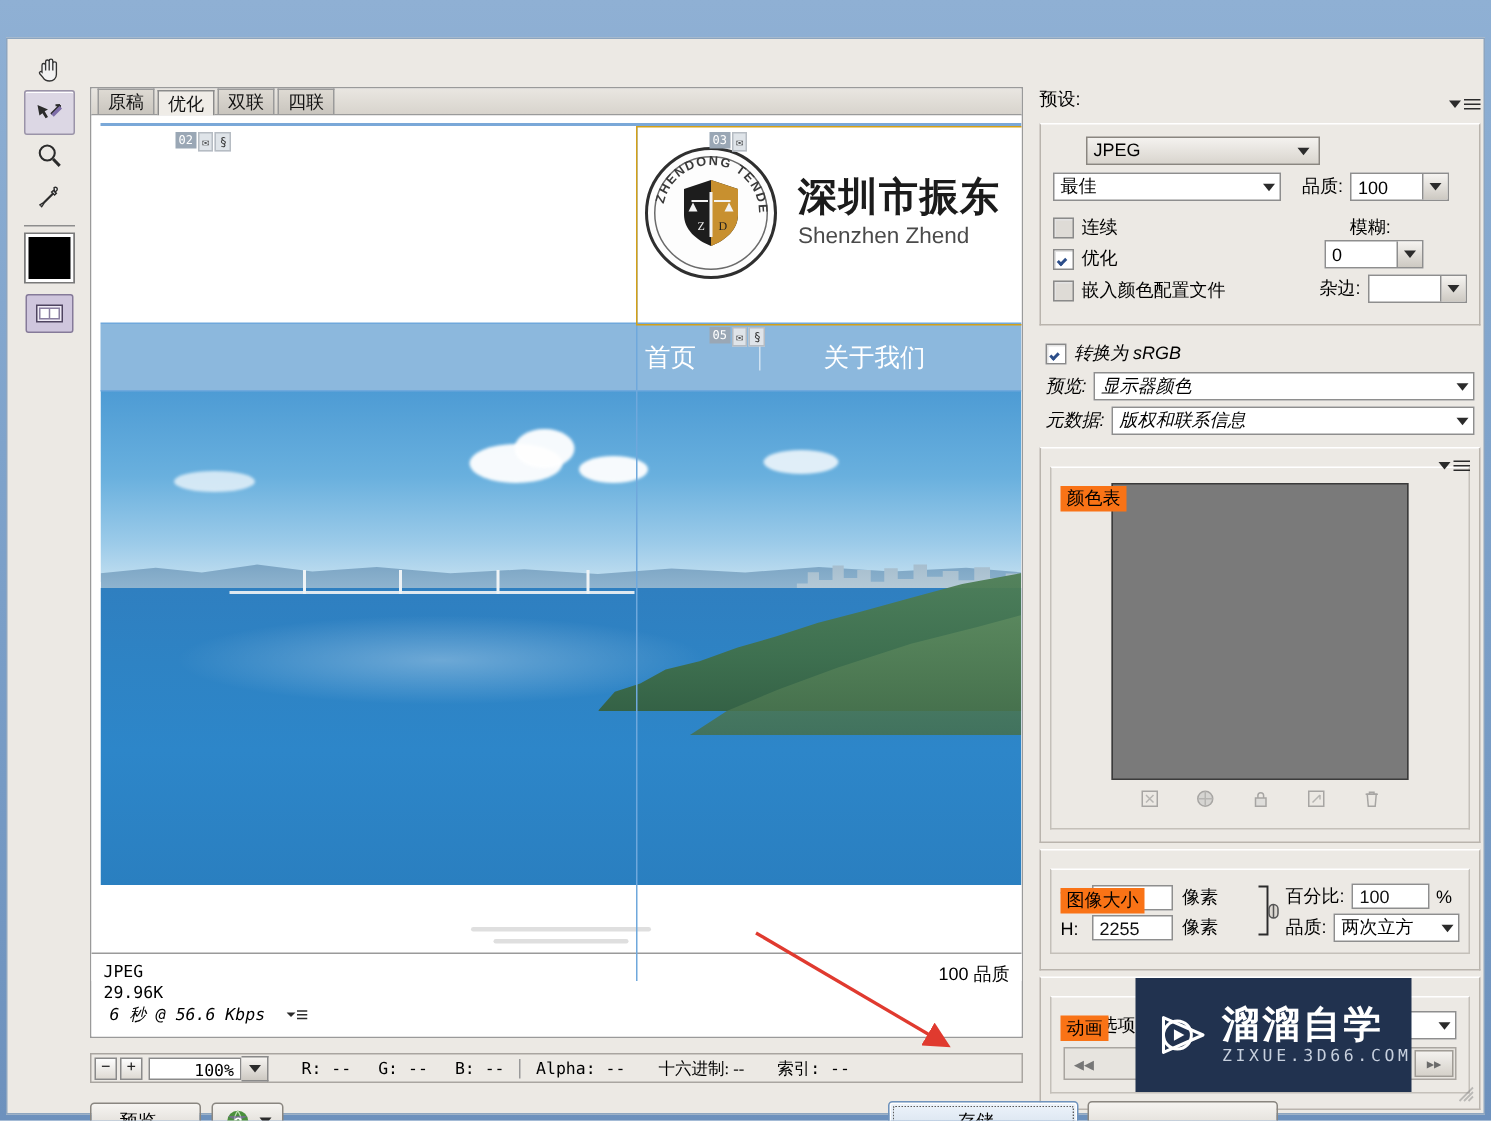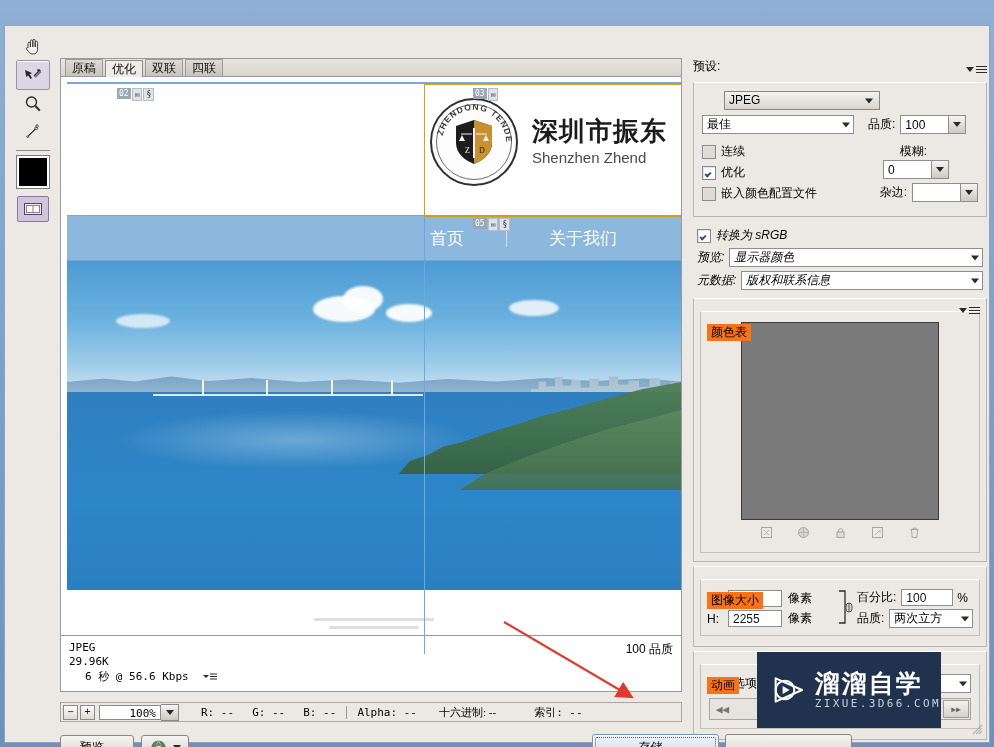--- a/index.html
+++ b/index.html
@@ -215,21 +215,21 @@
   }
 
   
   .info{
     position:absolute;left:0;bottom:0;width:620px;height:56px;
     border-top:1px solid #9a9a9a;background:#fff;box-sizing:border-box;
     font-family:"DejaVu Sans Mono","Liberation Mono",monospace;font-size:11px;
   }
   .info .l1{position:absolute;left:8px;top:5px;}
   .info .l2{position:absolute;left:8px;top:19px;}
-  .info .l3{position:absolute;left:24px;top:33px;}
+  .info .l3{position:absolute;left:12px;top:33px;font-style:italic;}
   .info .q{position:absolute;right:8px;top:5px;font-family:"Liberation Sans",sans-serif;font-size:12px;}
   .mini-menu{display:inline-block;margin-left:8px;vertical-align:-1px;}
 
   
   .rpanel{position:absolute;left:688px;top:30px;width:294px;}
   .sec{
     position:relative;background:#ece9e4;
     border:1px solid #b9b4ad;border-top-color:#fff;
     margin-bottom:4px;box-sizing:border-box;
   }
@@ -756,21 +756,21 @@
         <span class="zb">+</span>
         <span class="zoomfield">100%</span>
         <span class="zoomarw"></span>
       </div>
       <span style="margin-left:22px;">R: --</span>
       <span style="margin-left:18px;">G: --</span>
       <span style="margin-left:18px;">B: --</span>
       <span class="vsep"></span>
       <span>Alpha: --</span>
       <span style="margin-left:22px;font-family:Liberation Serif, serif;">十六进制: --</span>
-      <span style="margin-left:38px;">索引: --</span>
+      <span style="margin-left:22px;">索引: --</span>
     </div>
 
     <div class="previewbtn">
       <span>预览...</span>
     </div>
     <div class="browserbtn">
       <svg width="17" height="17" viewBox="0 0 17 17">
         <circle cx="8.5" cy="8.5" r="7" fill="#4a8f3c"></circle>
         <path d="M1.5 8.5h14M8.5 1.5a12 12 0 0 1 0 14a12 12 0 0 1 0-14" fill="none" stroke="#bfe0b5" stroke-width=".8"></path>
         <path d="M2 5c3 3 9 3 13 0" fill="#8b5fbf" opacity=".55"></path>

